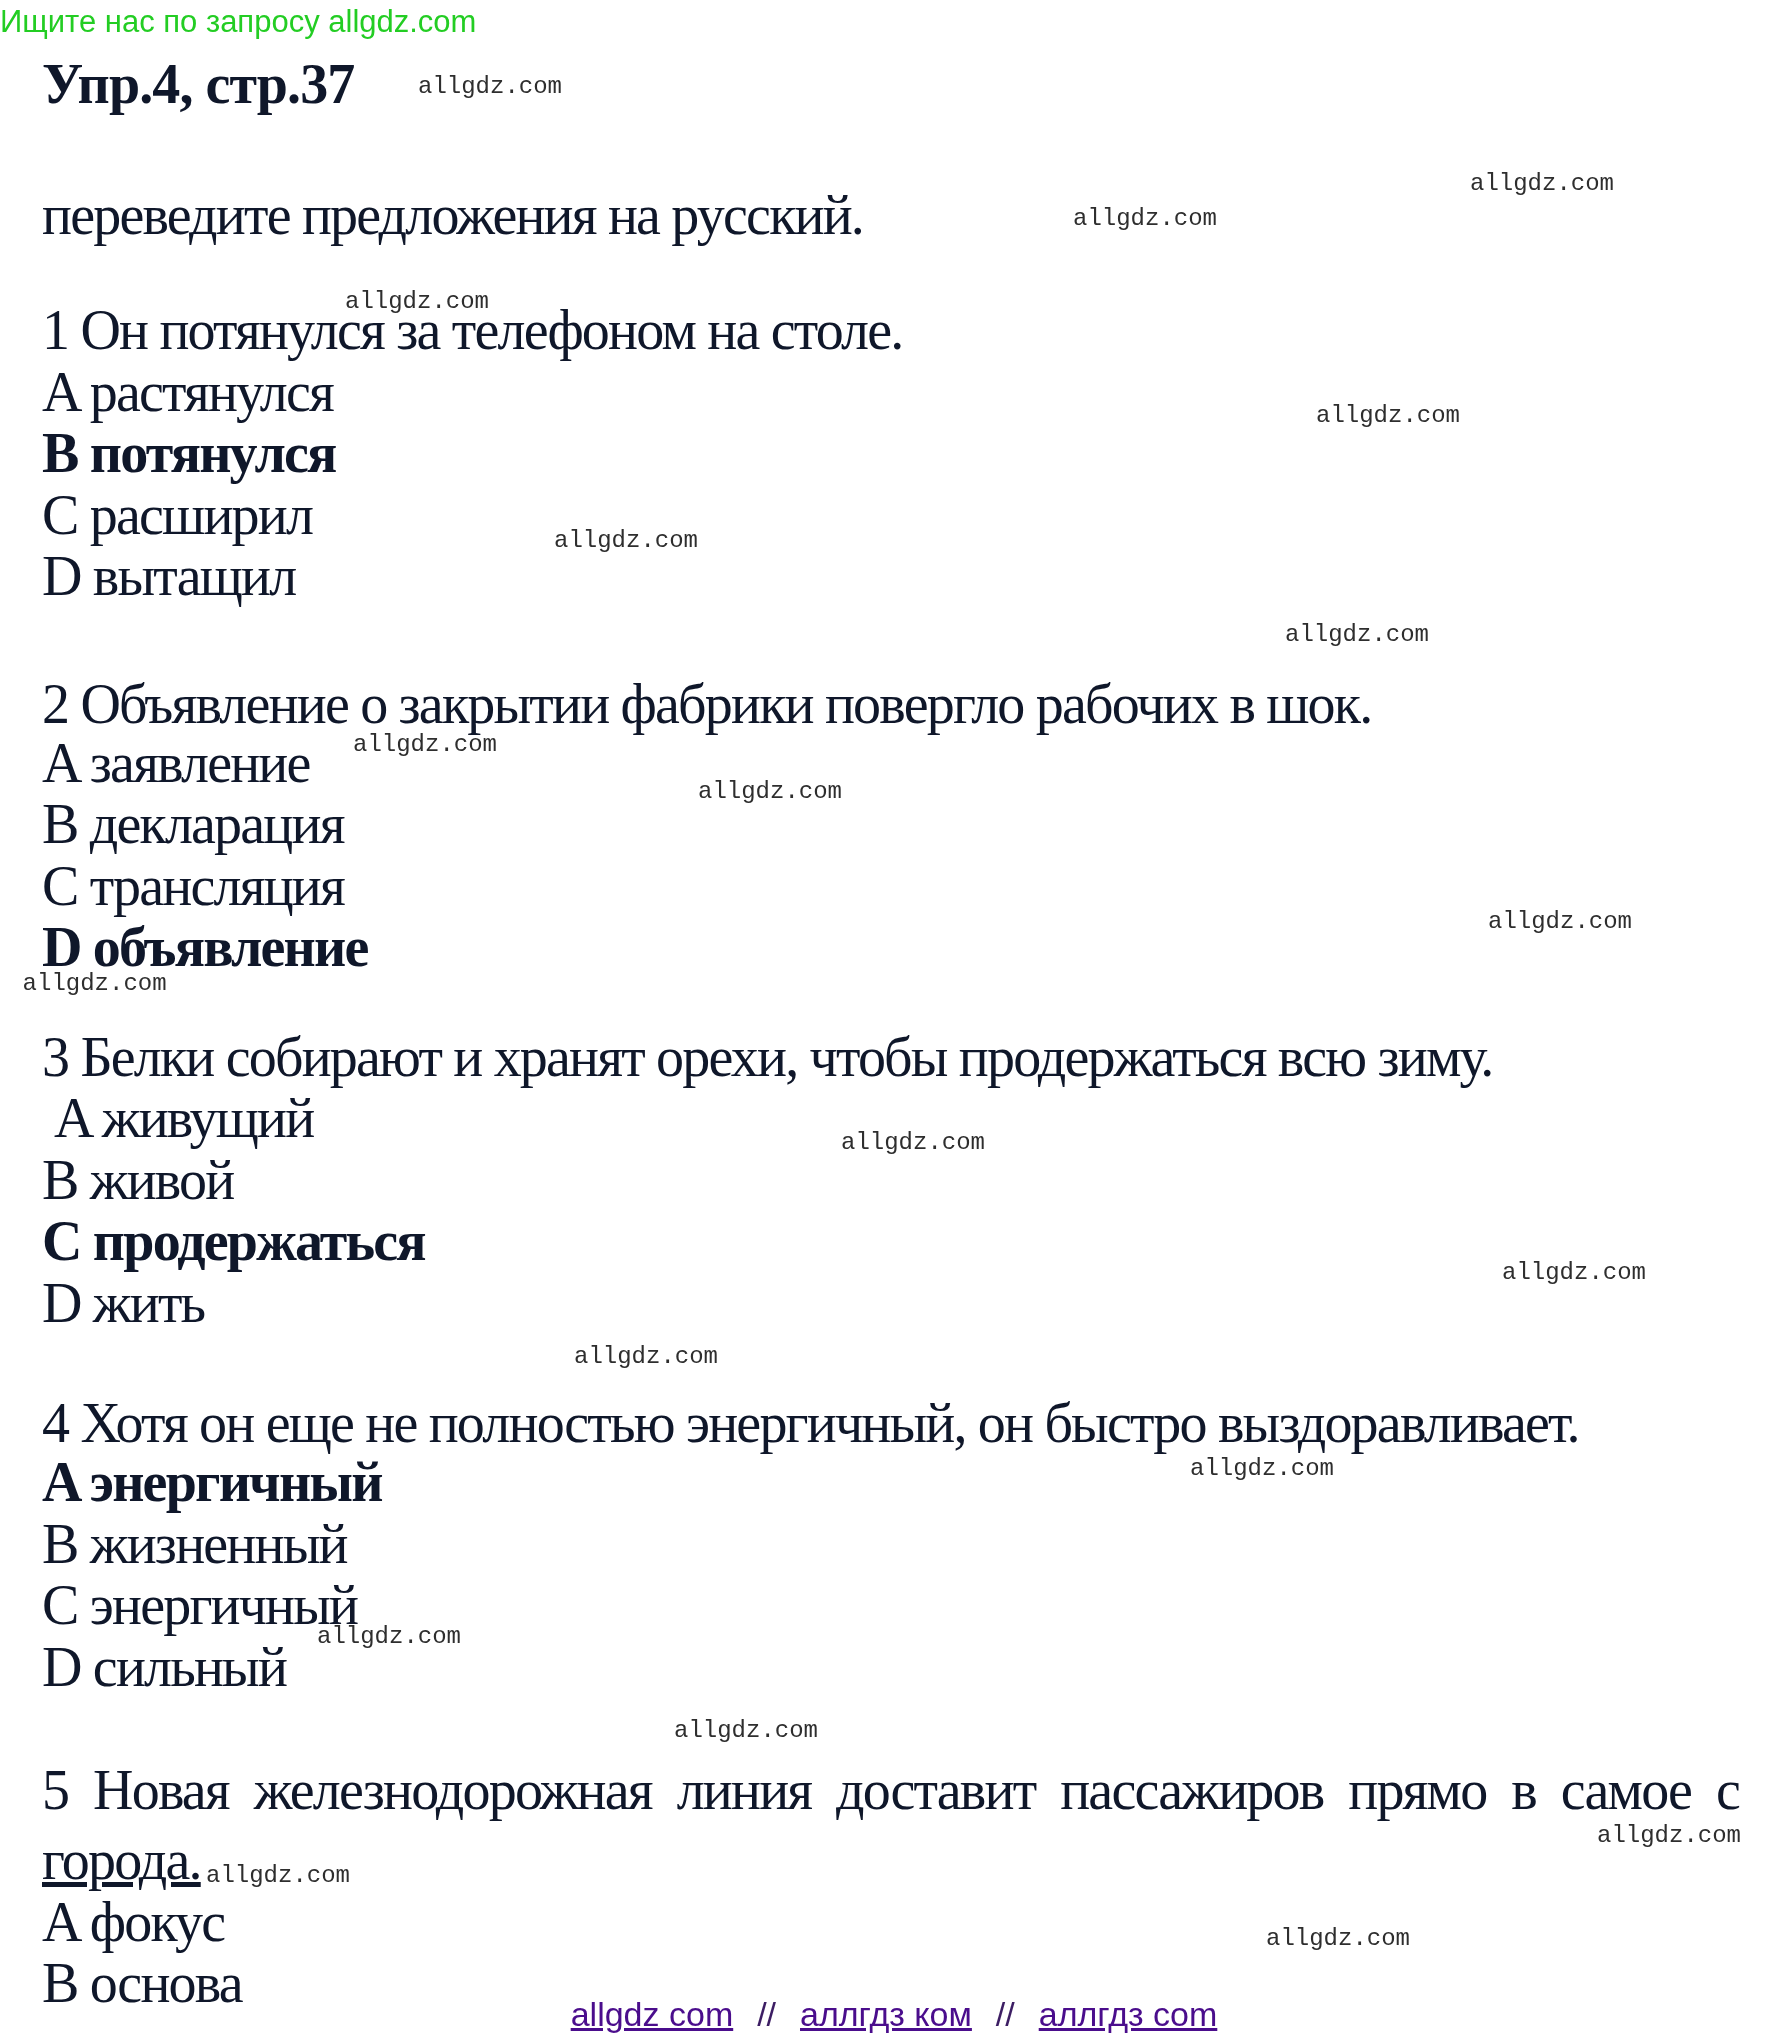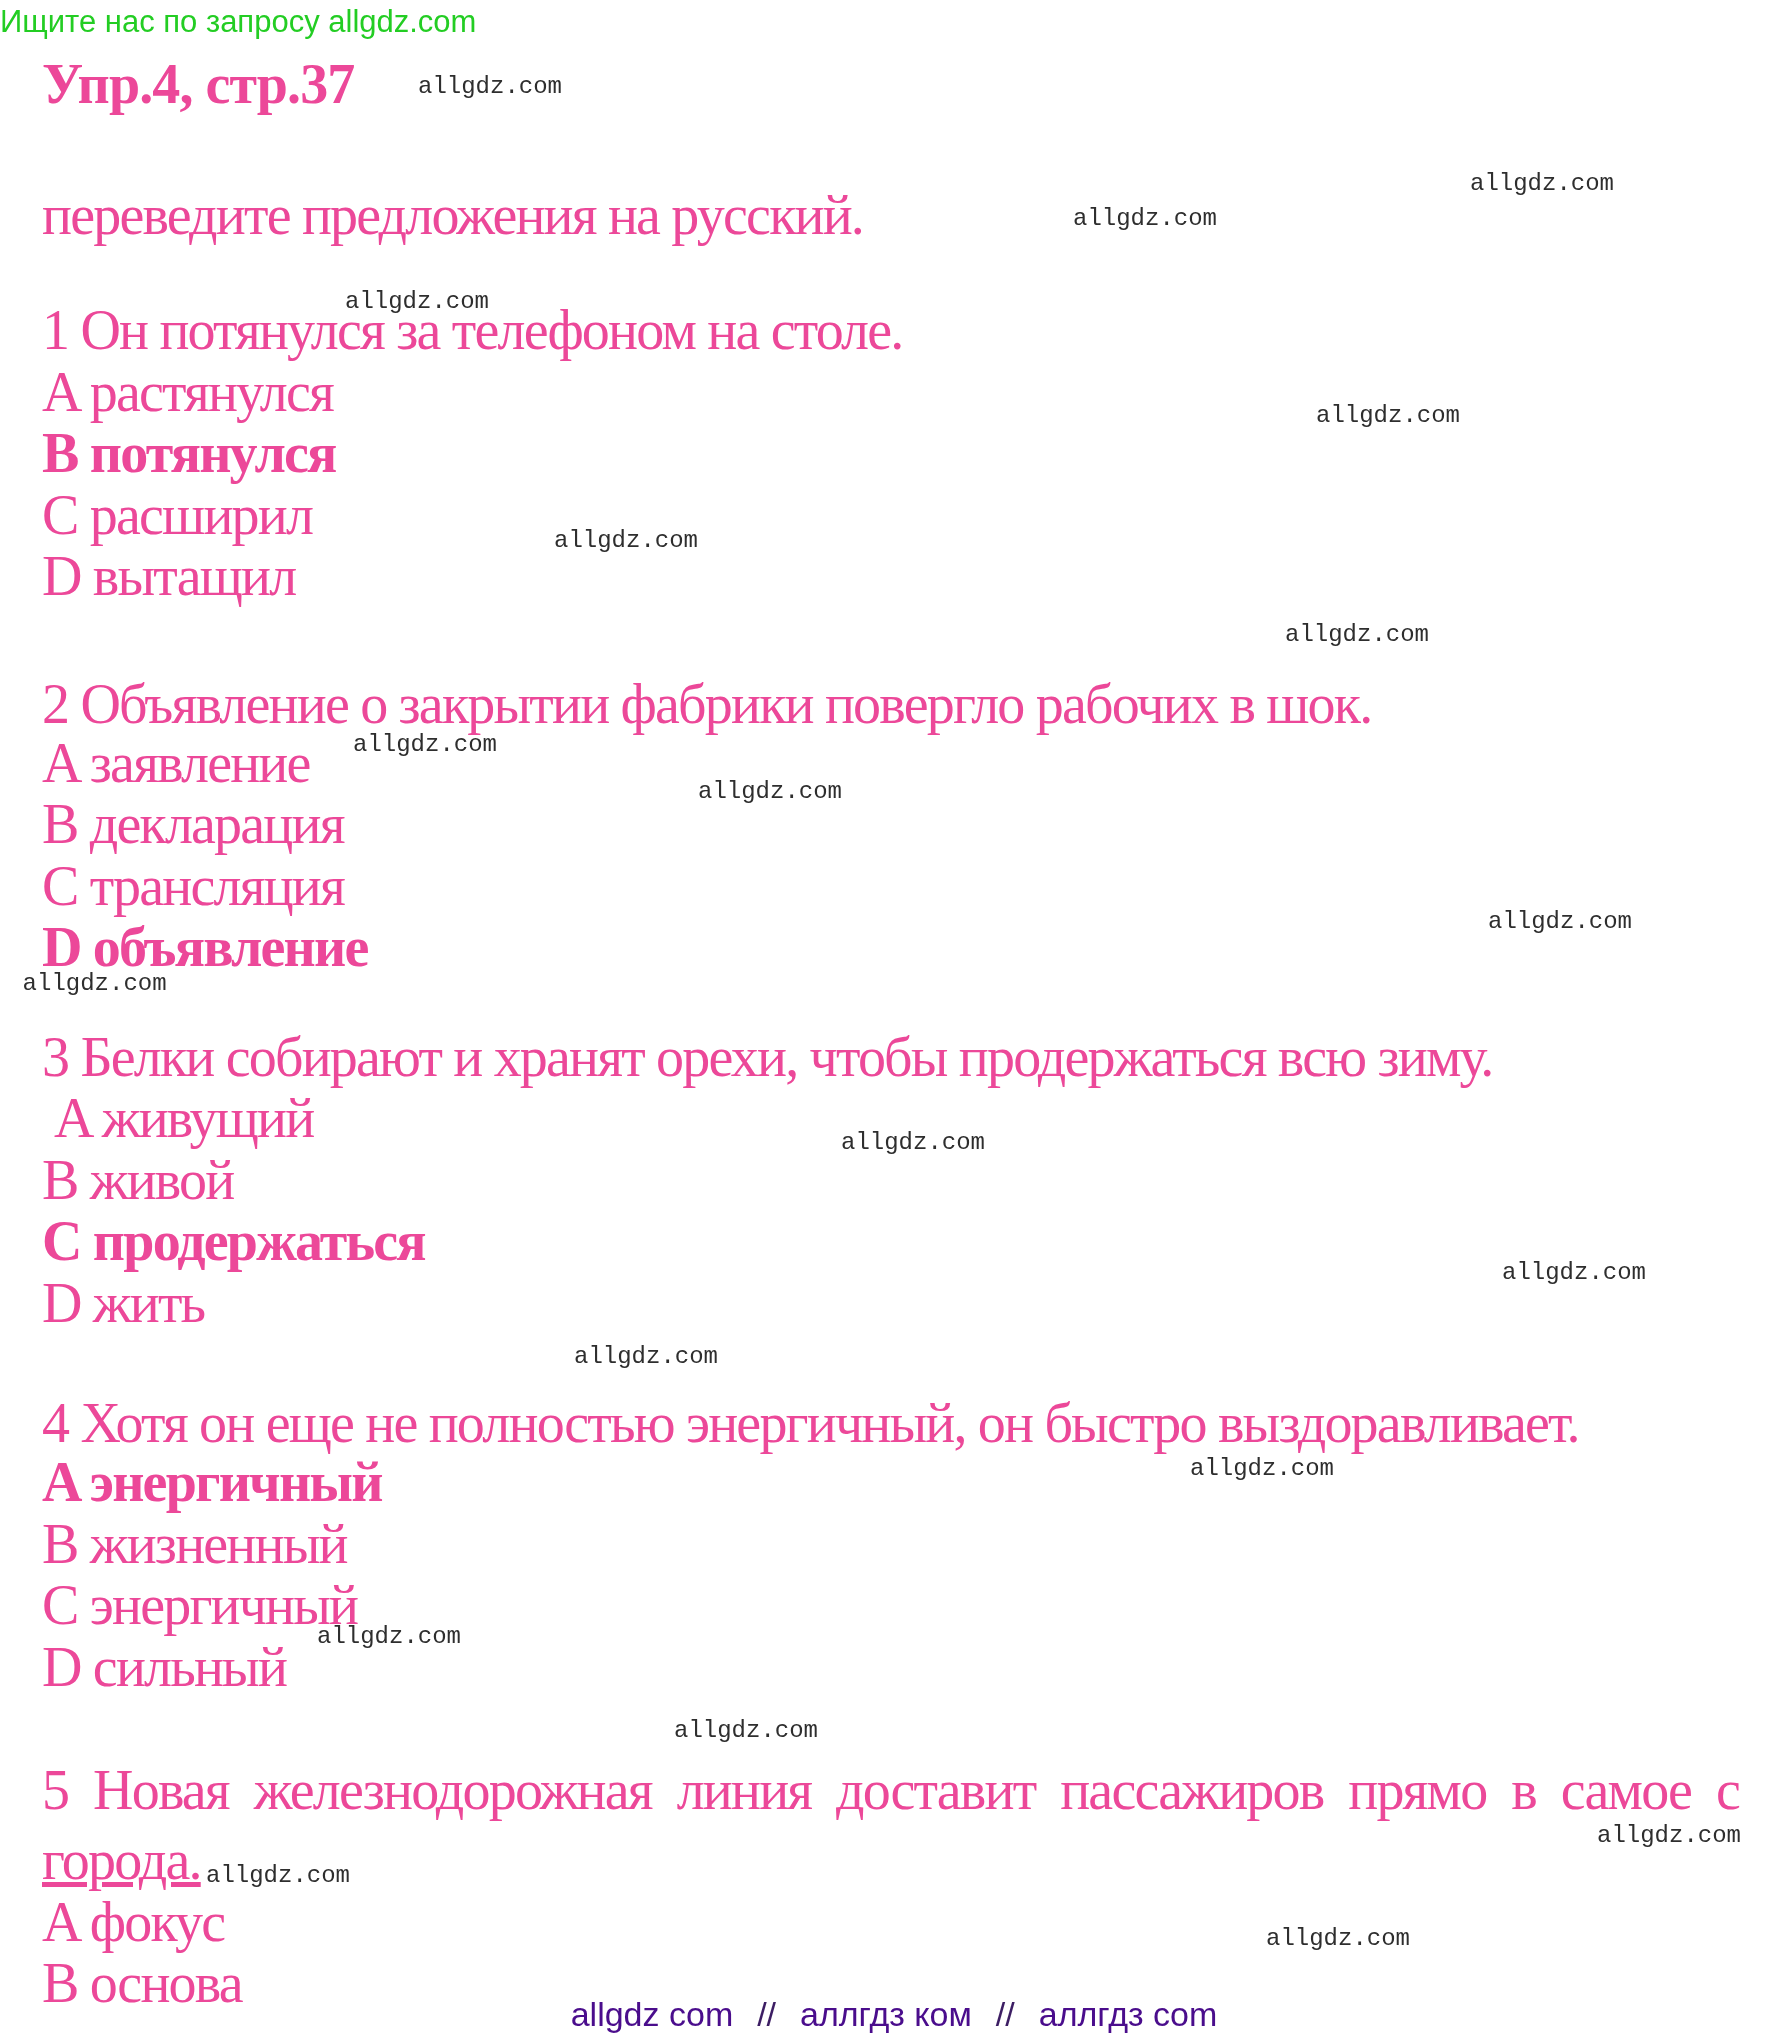--- a/index.html
+++ b/index.html
@@ -16,21 +16,21 @@
     height: 2042px;
     background: #ffffff;
   }
   
   .t {
     position: absolute;
     left: 42px;
     font-family: "Liberation Serif", "DejaVu Serif", serif;
     font-size: 56px;
     line-height: 62px;
-    color: #ec4899;
+    color: #0f172a;
     letter-spacing: -1.8px;
     white-space: nowrap;
   }
   .bold { font-weight: bold; }
   .just {
     width: 1697px;
     white-space: normal;
     text-align: justify;
     text-align-last: justify;
   }
@@ -68,21 +68,21 @@
     width: 100%;
     text-align: center;
     font-family: "Liberation Sans", "DejaVu Sans", sans-serif;
     font-size: 34px;
     color: #4a0d8c;
   }
   .footer .sep {
     margin: 0 14.5px;
     color: #3c1d63;
   }
-  .footer .lnk { cursor: pointer; }
+  .footer .lnk { cursor: pointer; text-decoration: underline; }
 </style>
 </head>
 <body>
 
 <div id="page">
 
   <div class="promo">Ищите нас по запросу allgdz.com</div>
 
   <div class="t title" style="top:53px;">Упр.4, стр.37</div>
 

